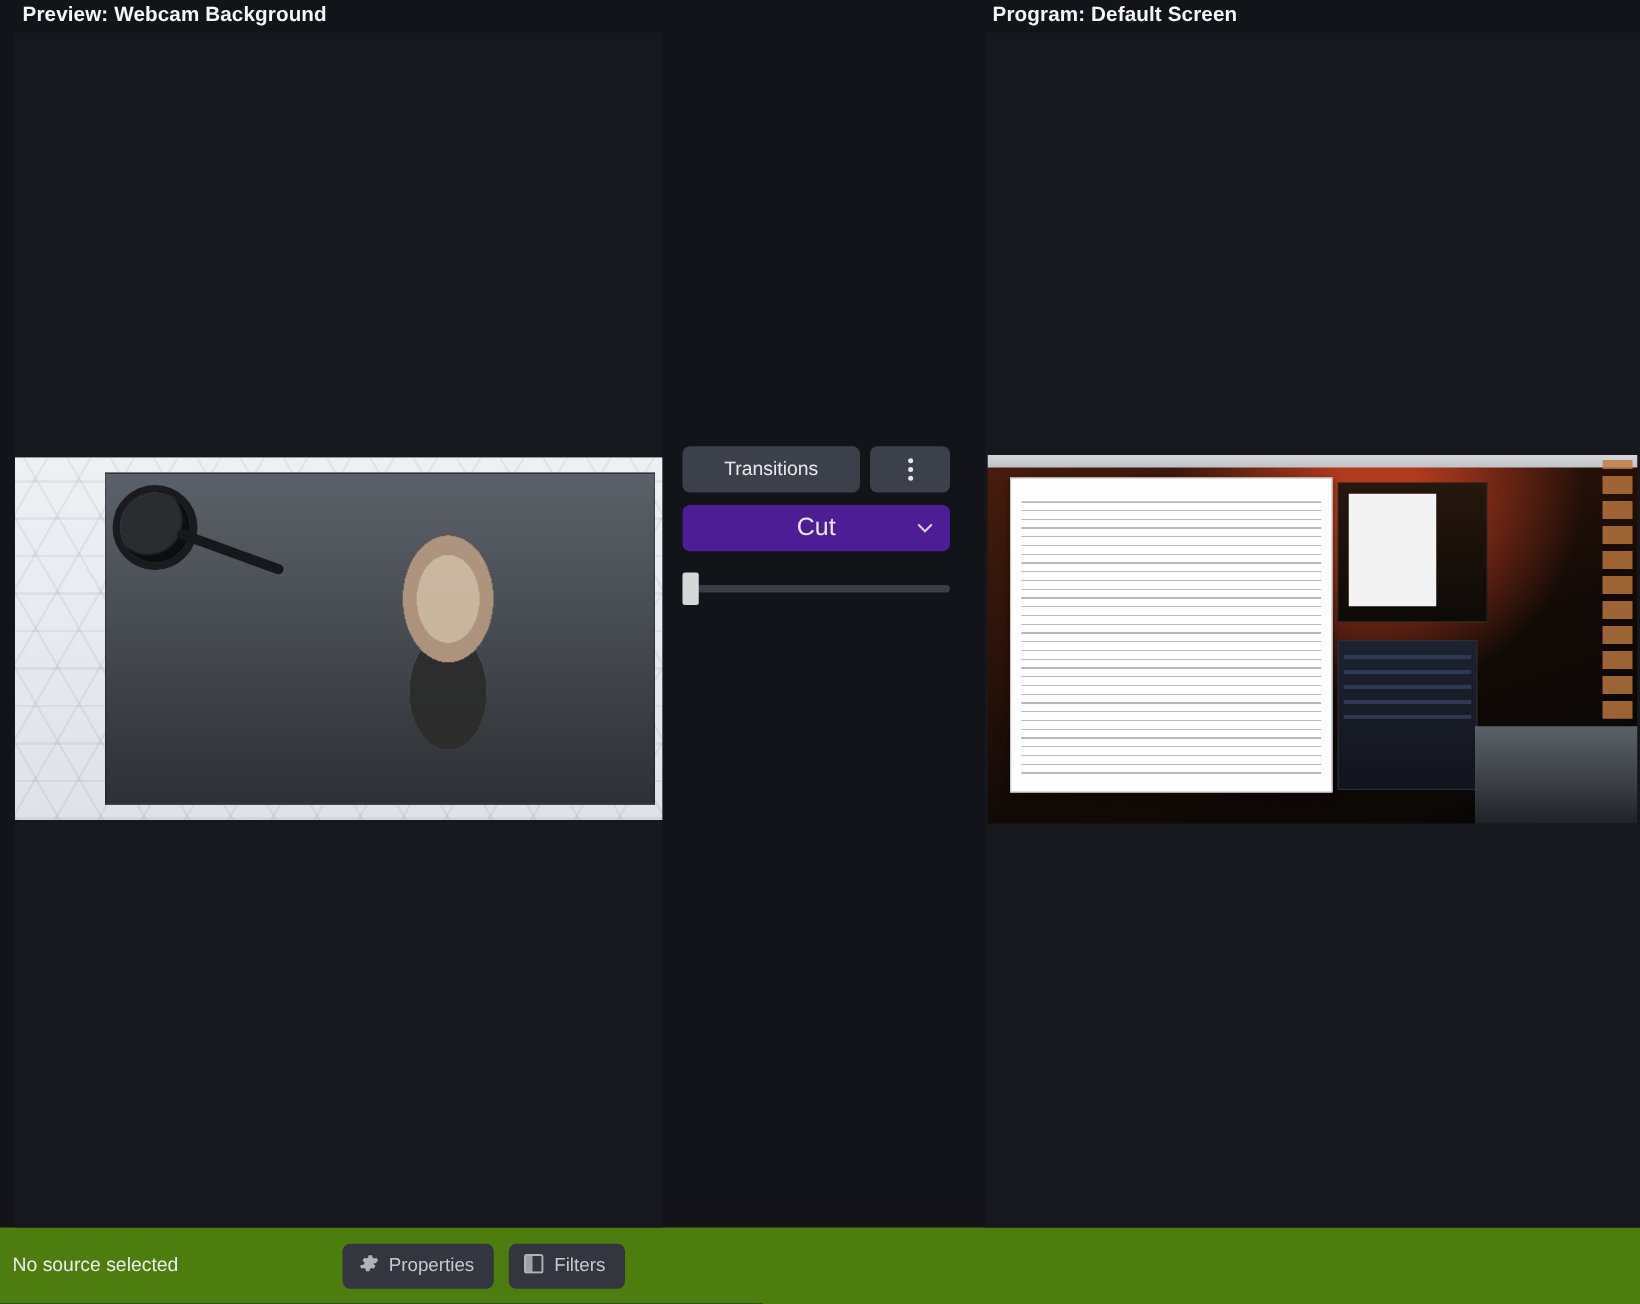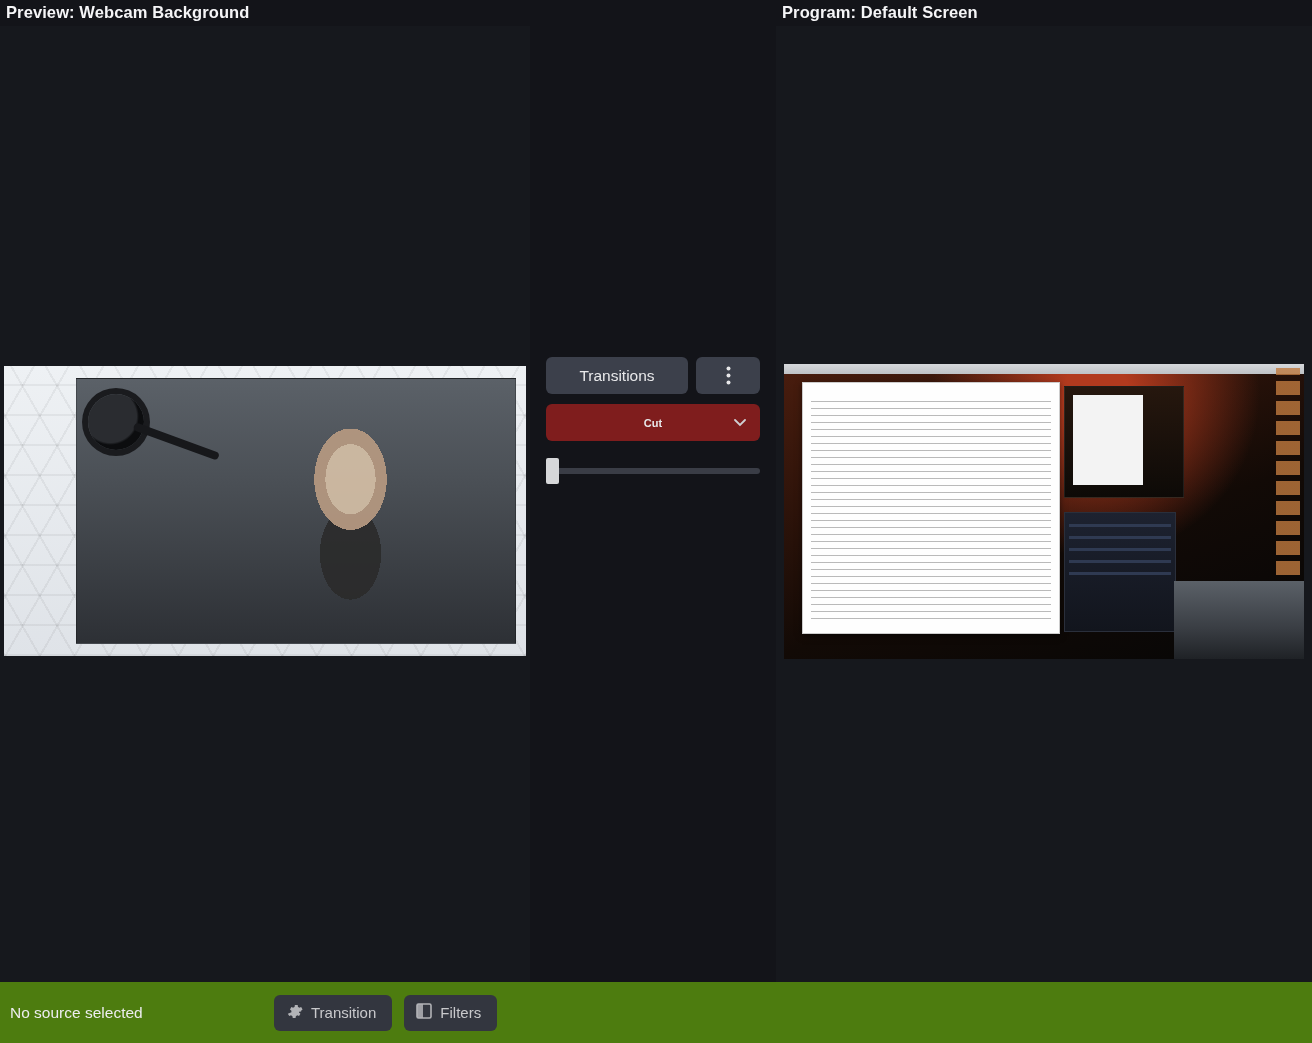--- a/index.html
+++ b/index.html
@@ -12,20 +12,21 @@
     overflow: hidden;
   }
   .viewport-row {
     display: flex;
     height: 982px;
     width: 100%;
   }
   .panel {
     display: flex;
     flex-direction: column;
+    padding-left: 12px;
   }
   .panel-left { width: 530px; }
   .panel-center { width: 246px; padding: 0 16px; }
   .panel-right { width: 536px; }
 
   .panel-title {
     font-size: 16.5px;
     font-weight: 700;
     color: #f5f5f7;
     padding: 3px 6px 6px 6px;
@@ -70,30 +71,29 @@
   }
   .qt-row {
     display:flex;
     justify-content:space-between;
     align-items:center;
     height: 37px;
   }
 
   .select {
     position: relative;
-    background: #7f1d1d;
+    background: #4c1d95;
     border-radius: 6px;
     height: 37px;
     display:flex;
     align-items:center;
     justify-content:center;
     color:#e8e8ea;
-    font-size:11px;
+    font-size:20px;
     cursor:pointer;
-    font-weight:bold;
   }
   .select .chev {
     position:absolute;
     right:14px;
     top:50%;
     transform:translateY(-50%);
   }
   .chev svg, .dots svg, .plus svg { display:block; }
 
   .slider-wrap {
@@ -327,21 +327,21 @@
 </div>
 
 <div class="bottom-bar">
   <div class="status-text">No source selected</div>
   <button class="toolbtn">
     <span>
       <svg width="17" height="17" viewBox="0 0 24 24">
           <path fill="#c9c9cc" d="M12 8a4 4 0 100 8 4 4 0 000-8zm9.4 4a7.5 7.5 0 00-.1-1.2l2.1-1.6-2-3.4-2.5 1a7.6 7.6 0 00-2-1.2l-.4-2.6h-4l-.4 2.6a7.6 7.6 0 00-2 1.2l-2.5-1-2 3.4 2.1 1.6a7.5 7.5 0 000 2.4L2.6 15l2 3.4 2.5-1a7.6 7.6 0 002 1.2l.4 2.6h4l.4-2.6a7.6 7.6 0 002-1.2l2.5 1 2-3.4-2.1-1.6c.1-.4.1-.8.1-1.2z"></path>
         </svg>
     </span>
-    <span>Transition</span>
+    <span>Properties</span>
   </button>
   <button class="toolbtn">
     <span>
       <svg width="16" height="16" viewBox="0 0 16 16">
           <rect x="1" y="1" width="14" height="14" rx="1.5" fill="none" stroke="#c9c9cc" stroke-width="1.6"></rect>
           <rect x="1" y="1" width="6" height="14" fill="#c9c9cc" opacity="0.85"></rect>
         </svg>
     </span>
     <span>Filters</span>
   </button>

